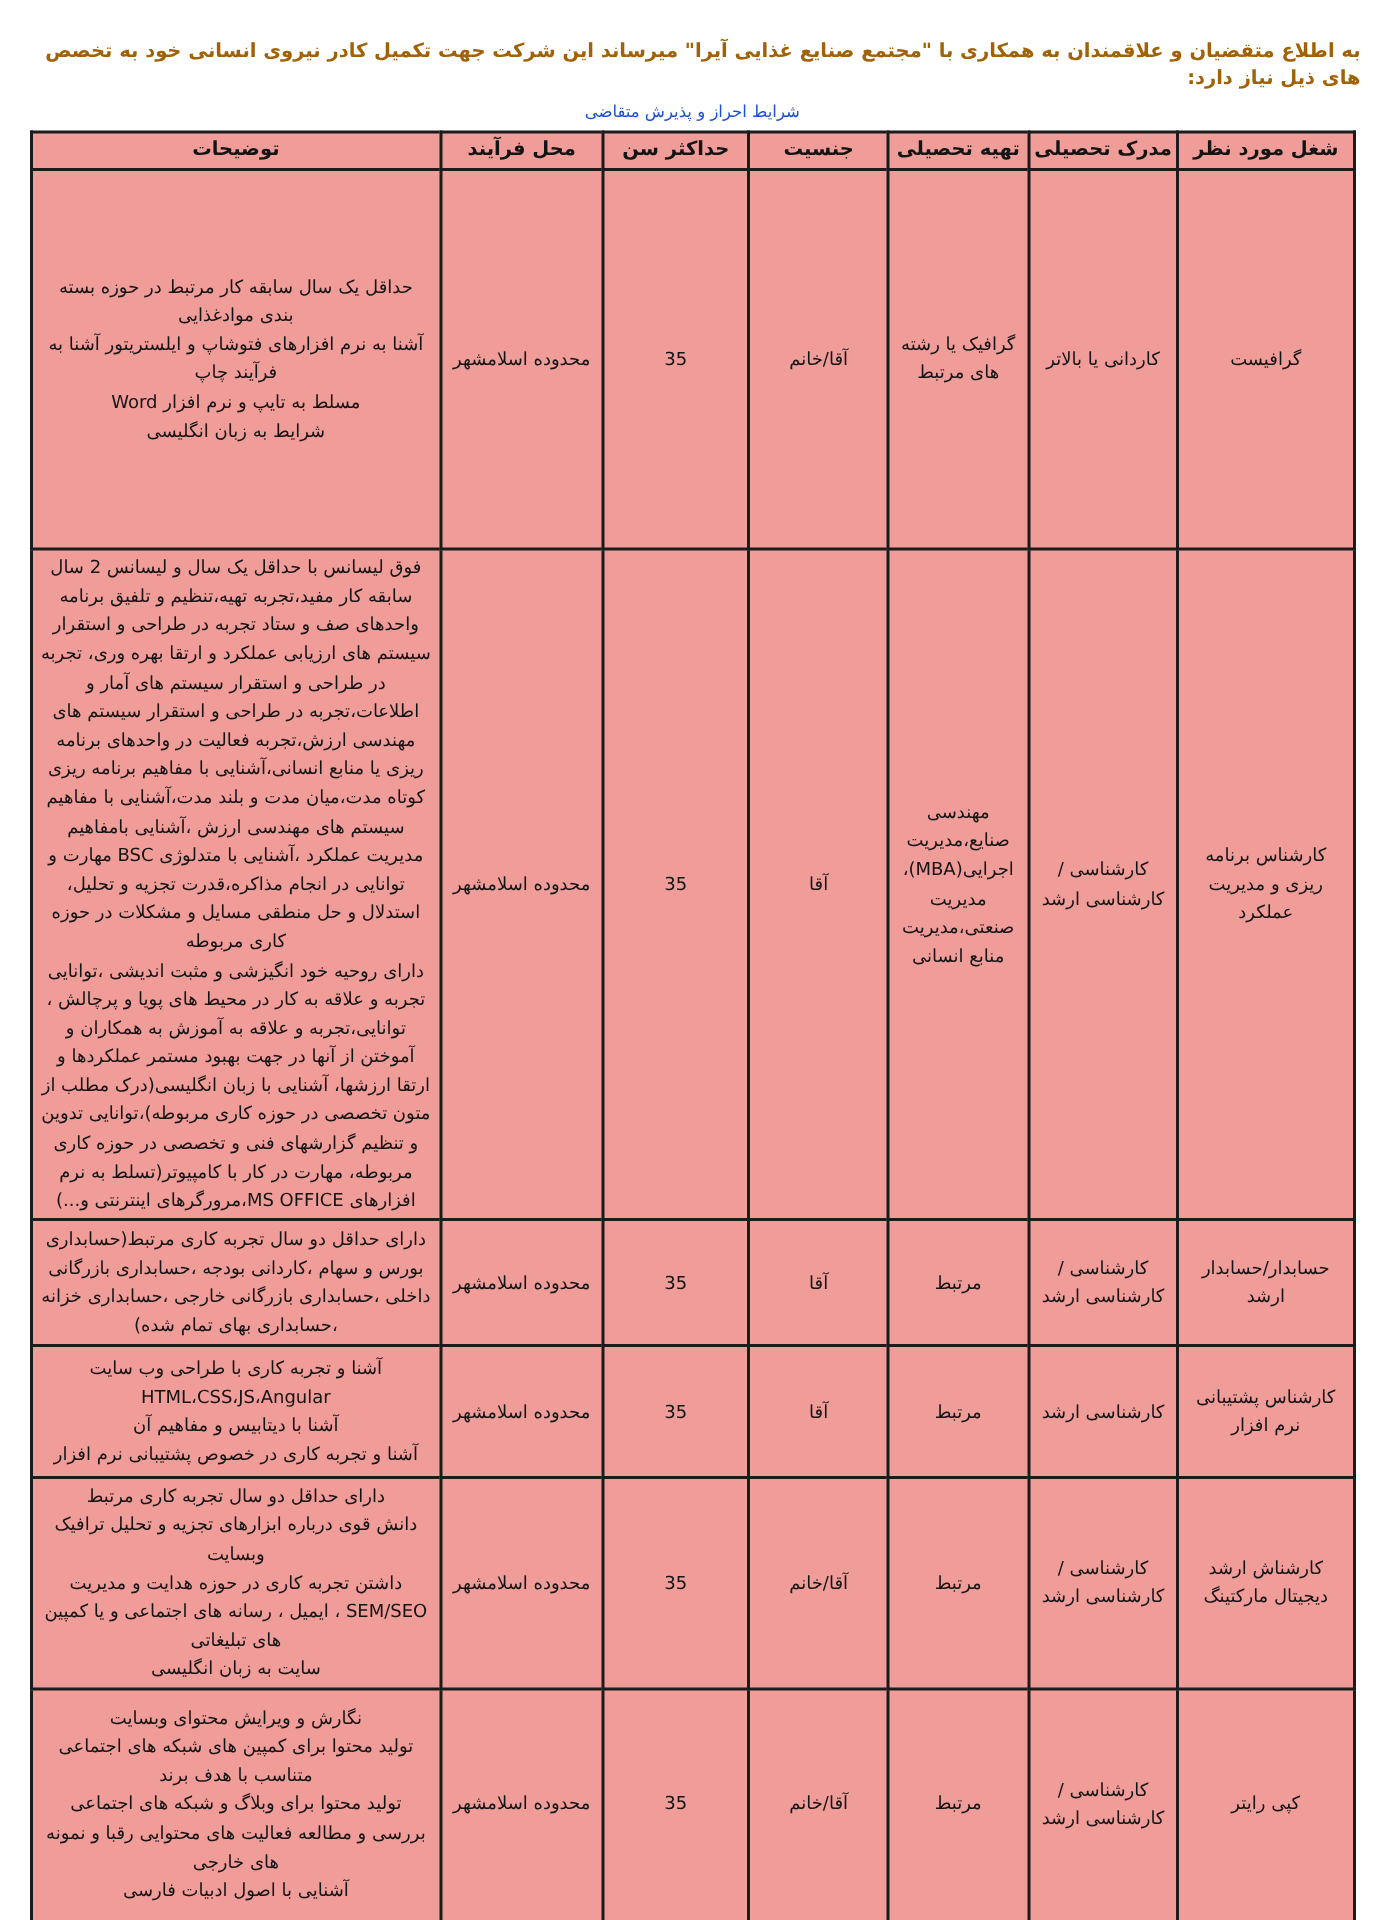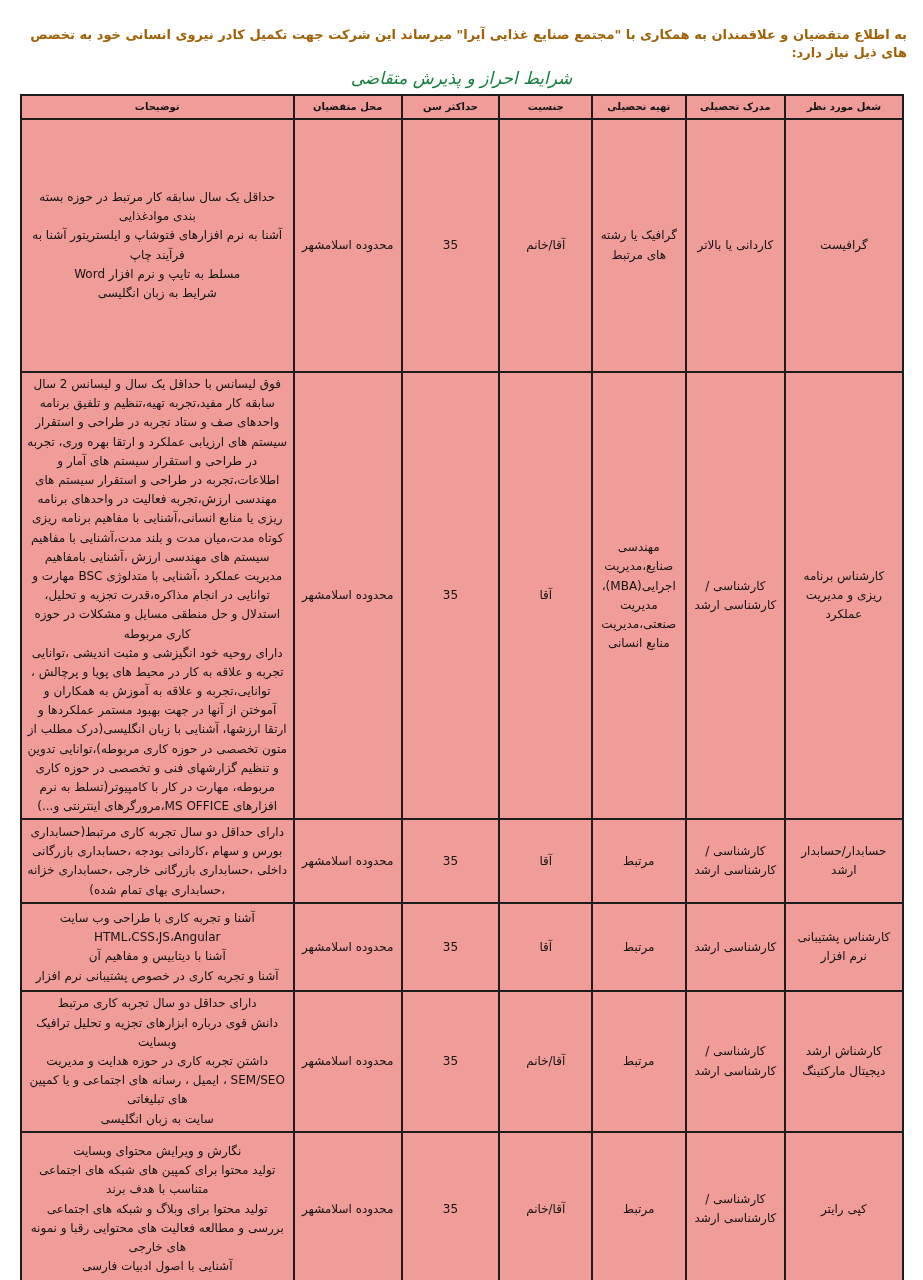--- a/index.html
+++ b/index.html
@@ -9,36 +9,36 @@
     font-family:"DejaVu Sans",sans-serif;
     color:#111;
   }
   .page-title{
     margin:26px 16px 0 14px;
     font-size:13px;font-weight:bold;line-height:1.35;
     text-align:right;color:#a16207;
   }
   .page-subtitle{
     margin-top:7px;margin-bottom:6px;
-    text-align:center;font-size:17px;color:#15803d;font-style:italic;
+    text-align:center;font-size:11px;color:#1d4ed8;
   }
   table.jobs{
     border-collapse:collapse;table-layout:fixed;
     width:884px;margin:0 auto;
     border:2px solid #1c1c1c;
   }
   th,td{
     border:2px solid #1c1c1c;
     background:#F09C98;
     text-align:center;vertical-align:middle;
     padding:2px 5px;
     font-size:12px;line-height:1.6;color:#141414;
     word-wrap:break-word;
   }
-  th{font-weight:bold;font-size:10px;height:20px;padding:1px 2px;}
+  th{font-weight:bold;font-size:13px;height:20px;padding:1px 2px;}
   col.c-job{width:13.3%;}
   col.c-degree{width:11.3%;}
   col.c-field{width:10.6%;}
   col.c-gender{width:10.5%;}
   col.c-age{width:11.1%;}
   col.c-location{width:12.2%;}
   col.c-desc{width:31.0%;}
   tbody tr:nth-child(1){height:253px;}
   tbody tr:nth-child(2){height:422px;}
   tbody tr:nth-child(3){height:84px;}
@@ -64,21 +64,21 @@
       <col class="c-location">
       <col class="c-desc">
   </colgroup>
   <thead>
     <tr>
       <th>شغل مورد نظر</th>
       <th>مدرک تحصیلی</th>
       <th>تهیه تحصیلی</th>
       <th>جنسیت</th>
       <th>حداکثر سن</th>
-      <th>محل متقضیان</th>
+      <th>محل فرآیند</th>
       <th>توضیحات</th>
     </tr>
   </thead>
   <tbody>
       <tr>
         <td>گرافیست</td>
         <td>کاردانی یا بالاتر</td>
         <td>گرافیک یا رشته های مرتبط</td>
         <td>آقا/خانم</td>
         <td>35</td>

